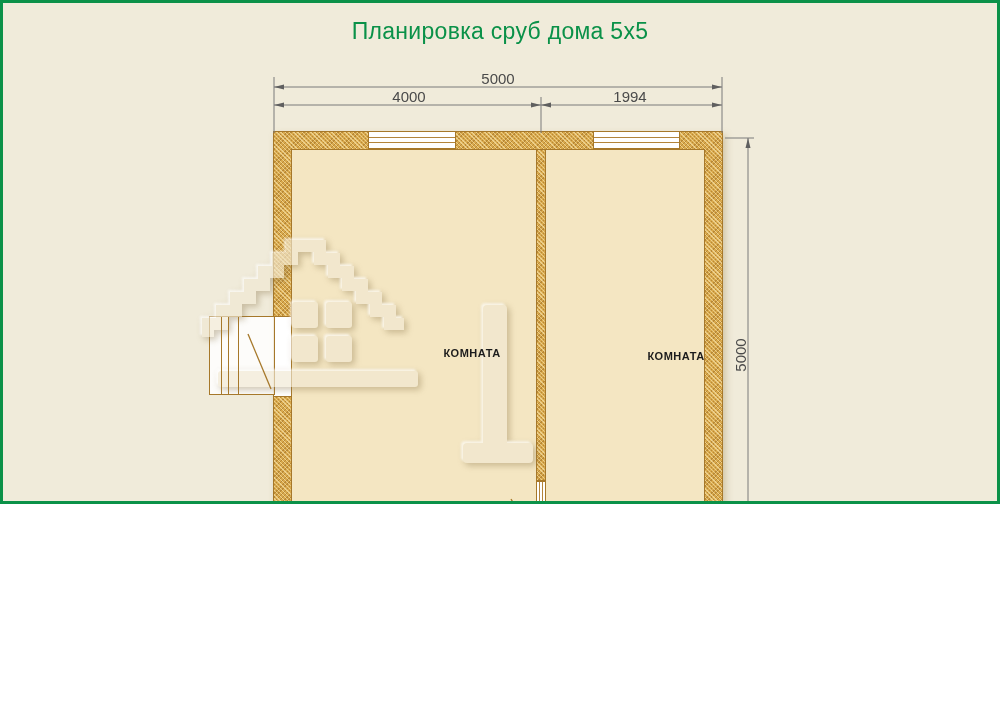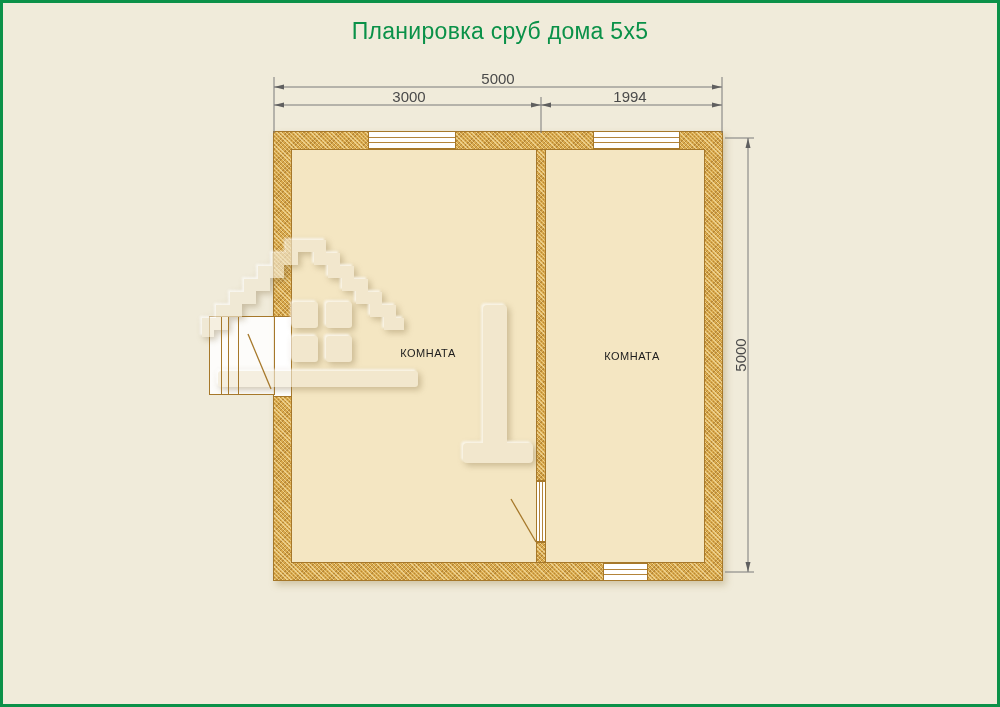--- a/index.html
+++ b/index.html
@@ -1,18 +1,18 @@
 <!DOCTYPE html>
 <html><head>
 <meta charset="utf-8">
 <style>
   html,body{margin:0;padding:0;background:#fff;}
   .canvas{
     position:relative;
-    width:1000px;height:707px;
+    width:1000px;height:504px;
     box-sizing:border-box;
     background:#f0ebda;
     border:3px solid #0b9148;
     overflow:hidden;
     font-family:"Liberation Sans", sans-serif;
   }
   .abs{position:absolute;}
   
   .title{
     left:0;right:0;top:15px;
@@ -112,25 +112,26 @@
     text-shadow:1px 1px 1px rgba(255,255,255,.8);
   }
   .wm-house{
     left:195px;top:222px;
     opacity:.65;
     filter:drop-shadow(-2px -2px 1px rgba(255,255,255,.95)) drop-shadow(3px 3px 3px rgba(140,118,75,.6));
   }
   
   .room-label{
     font-size:11px;
-    font-weight:400;
+    font-weight:700;
     letter-spacing:.5px;
     color:#1c1c1c;
     transform:translateX(-50%);
     z-index:3;
+    margin-left:44px;
   }
   .room1{left:425px;top:344px;}
   .room2{left:629px;top:347px;}
   .dim-label{
     font-size:15px;
     color:#4a4a4a;
     transform:translateX(-50%);
     z-index:3;
     background:transparent;
   }
@@ -205,17 +206,17 @@
     <line x1="235.5" y1="314" x2="235.5" y2="391" stroke="#a6782a" stroke-width="1"></line>
 
     <line x1="245" y1="331" x2="268" y2="386" stroke="#a6782a" stroke-width="1.3"></line>
 
     <line x1="508" y1="496" x2="533" y2="539" stroke="#a6782a" stroke-width="1.3"></line>
   </svg>
 
   <div class="abs room-label room1">КОМНАТА</div>
   <div class="abs room-label room2">КОМНАТА</div>
   <div class="abs dim-label dim-total">5000</div>
-  <div class="abs dim-label dim-left">3000</div>
+  <div class="abs dim-label dim-left">4000</div>
   <div class="abs dim-label dim-right">1994</div>
   <div class="abs dim-label dim-vert">5000</div>
 
 </div>
 
 </body></html>

